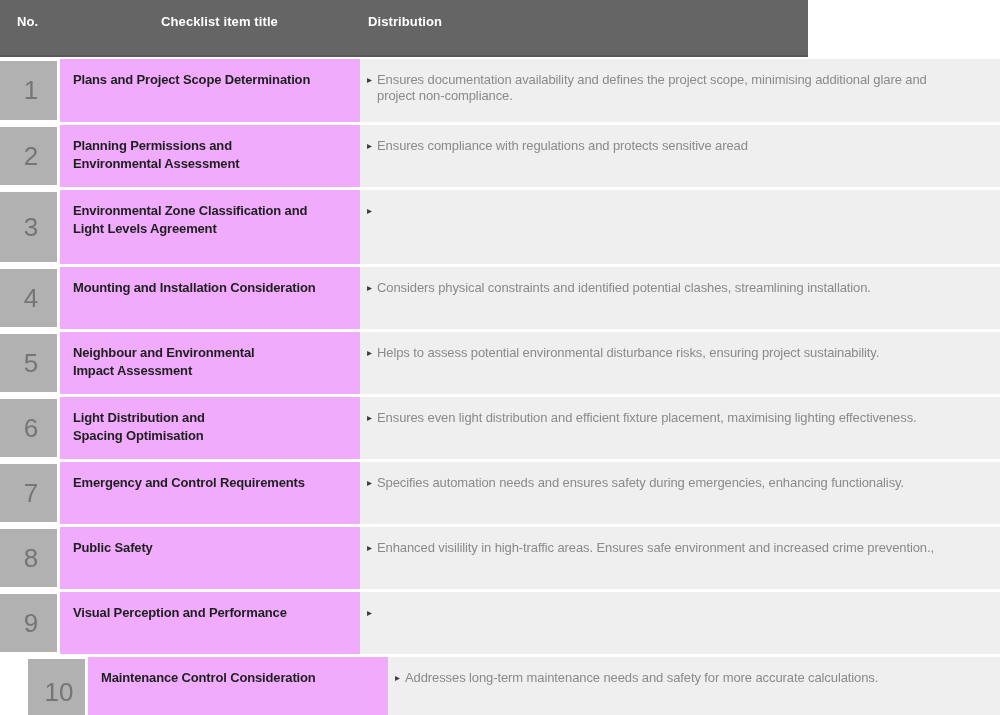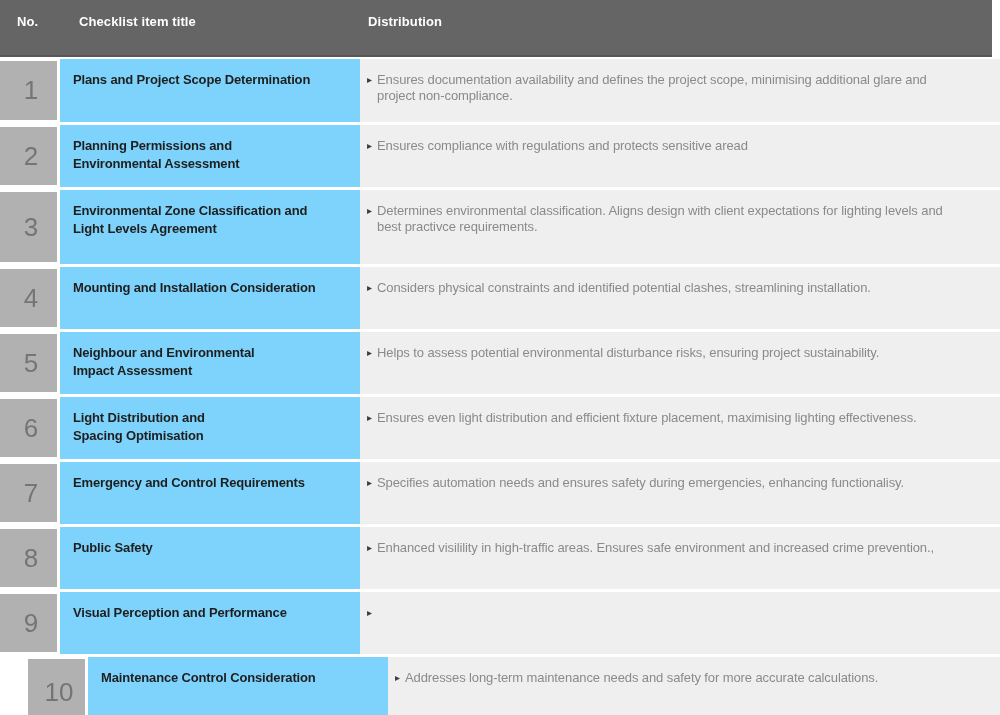--- a/index.html
+++ b/index.html
@@ -1,46 +1,46 @@
 <!DOCTYPE html>
 <html><head>
 <meta charset="utf-8">
 <style>
   * { margin:0; padding:0; box-sizing:border-box; }
   html,body { width:1000px; height:715px; overflow:hidden; background:#ffffff;
               font-family:"Liberation Sans","DejaVu Sans",sans-serif; }
 
   
   .table-header {
-    display:flex; width:992px; height:57px;
+    display:flex; width:808px; height:57px;
     background:#656565; border-bottom:2px solid #585858;
   }
   .table-header .h-cell {
     color:#ffffff; font-size:13px; font-weight:700;
     padding-top:14px; line-height:16px; letter-spacing:0.1px;
   }
   .h-no    { width:60px;  padding-left:17px; }
-  .h-title { width:300px; padding-left:19px; }
+  .h-title { width:300px; padding-left:19px;text-align:center; }
   .h-exp   { flex:1;      padding-left:8px; }
 
   
   .rows { width:1000px; }
   .row  { display:flex; height:62px; margin-bottom:3px; }
   .row:nth-child(1)  { height:63px; margin-top:2px; }
   .row:nth-child(3)  { height:74px; }
   .row:nth-child(10) { height:70px; margin-bottom:0;margin-left:28px; }
 
   .num-cell {
     width:57px; margin:2px 3px 2px 0; background:#b1b1b1;
     display:flex; align-items:center; justify-content:center;
     padding-left:5px;
     font-size:26px; color:#757575; font-weight:400;
   }
   .title-cell {
-    width:300px; background:#7dd3fc;
+    width:300px; background:#f0abfc;
     padding:12px 4px 0 13px;
   }
   .title-text {
     font-size:13px; font-weight:600; color:#1e1e1e;
     line-height:18px; letter-spacing:-0.15px; white-space:pre-line;
   }
   .exp-cell {
     flex:1; background:#efefef;
     padding:13px 12px 0 7px;
     display:flex; align-items:flex-start;
@@ -90,22 +90,20 @@
   </div>
 
   <div class="row">
     <div class="num-cell">3</div>
     <div class="title-cell">
       <div class="title-text">Environmental Zone Classification and
 Light Levels Agreement</div>
     </div>
     <div class="exp-cell">
       <span class="bullet">▸</span>
-      <div class="exp-text">Determines environmental classification. Aligns design with client expectations for lighting levels and
-best practivce requirements.</div>
     </div>
   </div>
 
   <div class="row">
     <div class="num-cell">4</div>
     <div class="title-cell">
       <div class="title-text">Mounting and Installation Consideration</div>
     </div>
     <div class="exp-cell">
       <span class="bullet">▸</span>

